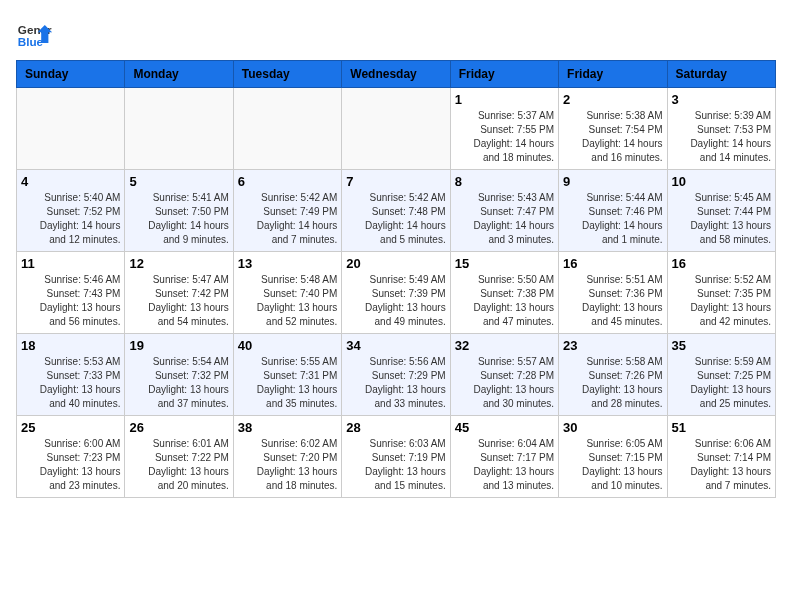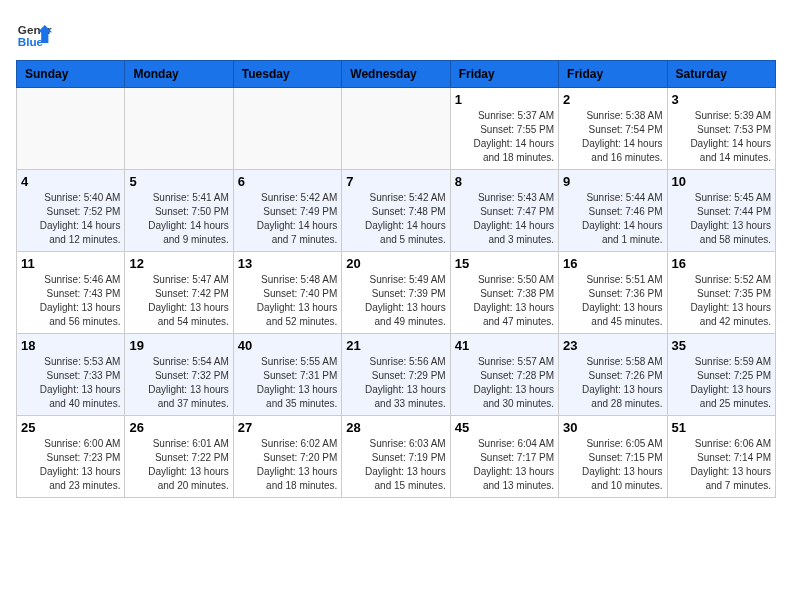--- a/index.html
+++ b/index.html
@@ -196,25 +196,25 @@
         </td>
         <td>
           <span class="day-num">19</span>
           <div class="day-info">Sunrise: 5:54 AM<br>Sunset: 7:32 PM<br>Daylight: 13 hours<br>and 37 minutes.</div>
         </td>
         <td>
           <span class="day-num">40</span>
           <div class="day-info">Sunrise: 5:55 AM<br>Sunset: 7:31 PM<br>Daylight: 13 hours<br>and 35 minutes.</div>
         </td>
         <td>
-          <span class="day-num">21</span>
+          <span class="day-num">34</span>
           <div class="day-info">Sunrise: 5:56 AM<br>Sunset: 7:29 PM<br>Daylight: 13 hours<br>and 33 minutes.</div>
         </td>
         <td>
-          <span class="day-num">41</span>
+          <span class="day-num">32</span>
           <div class="day-info">Sunrise: 5:57 AM<br>Sunset: 7:28 PM<br>Daylight: 13 hours<br>and 30 minutes.</div>
         </td>
         <td>
           <span class="day-num">23</span>
           <div class="day-info">Sunrise: 5:58 AM<br>Sunset: 7:26 PM<br>Daylight: 13 hours<br>and 28 minutes.</div>
         </td>
         <td>
           <span class="day-num">35</span>
           <div class="day-info">Sunrise: 5:59 AM<br>Sunset: 7:25 PM<br>Daylight: 13 hours<br>and 25 minutes.</div>
         </td>
@@ -222,21 +222,21 @@
       <tr>
         <td>
           <span class="day-num">25</span>
           <div class="day-info">Sunrise: 6:00 AM<br>Sunset: 7:23 PM<br>Daylight: 13 hours<br>and 23 minutes.</div>
         </td>
         <td>
           <span class="day-num">26</span>
           <div class="day-info">Sunrise: 6:01 AM<br>Sunset: 7:22 PM<br>Daylight: 13 hours<br>and 20 minutes.</div>
         </td>
         <td>
-          <span class="day-num">27</span>
+          <span class="day-num">38</span>
           <div class="day-info">Sunrise: 6:02 AM<br>Sunset: 7:20 PM<br>Daylight: 13 hours<br>and 18 minutes.</div>
         </td>
         <td>
           <span class="day-num">28</span>
           <div class="day-info">Sunrise: 6:03 AM<br>Sunset: 7:19 PM<br>Daylight: 13 hours<br>and 15 minutes.</div>
         </td>
         <td>
           <span class="day-num">45</span>
           <div class="day-info">Sunrise: 6:04 AM<br>Sunset: 7:17 PM<br>Daylight: 13 hours<br>and 13 minutes.</div>
         </td>

